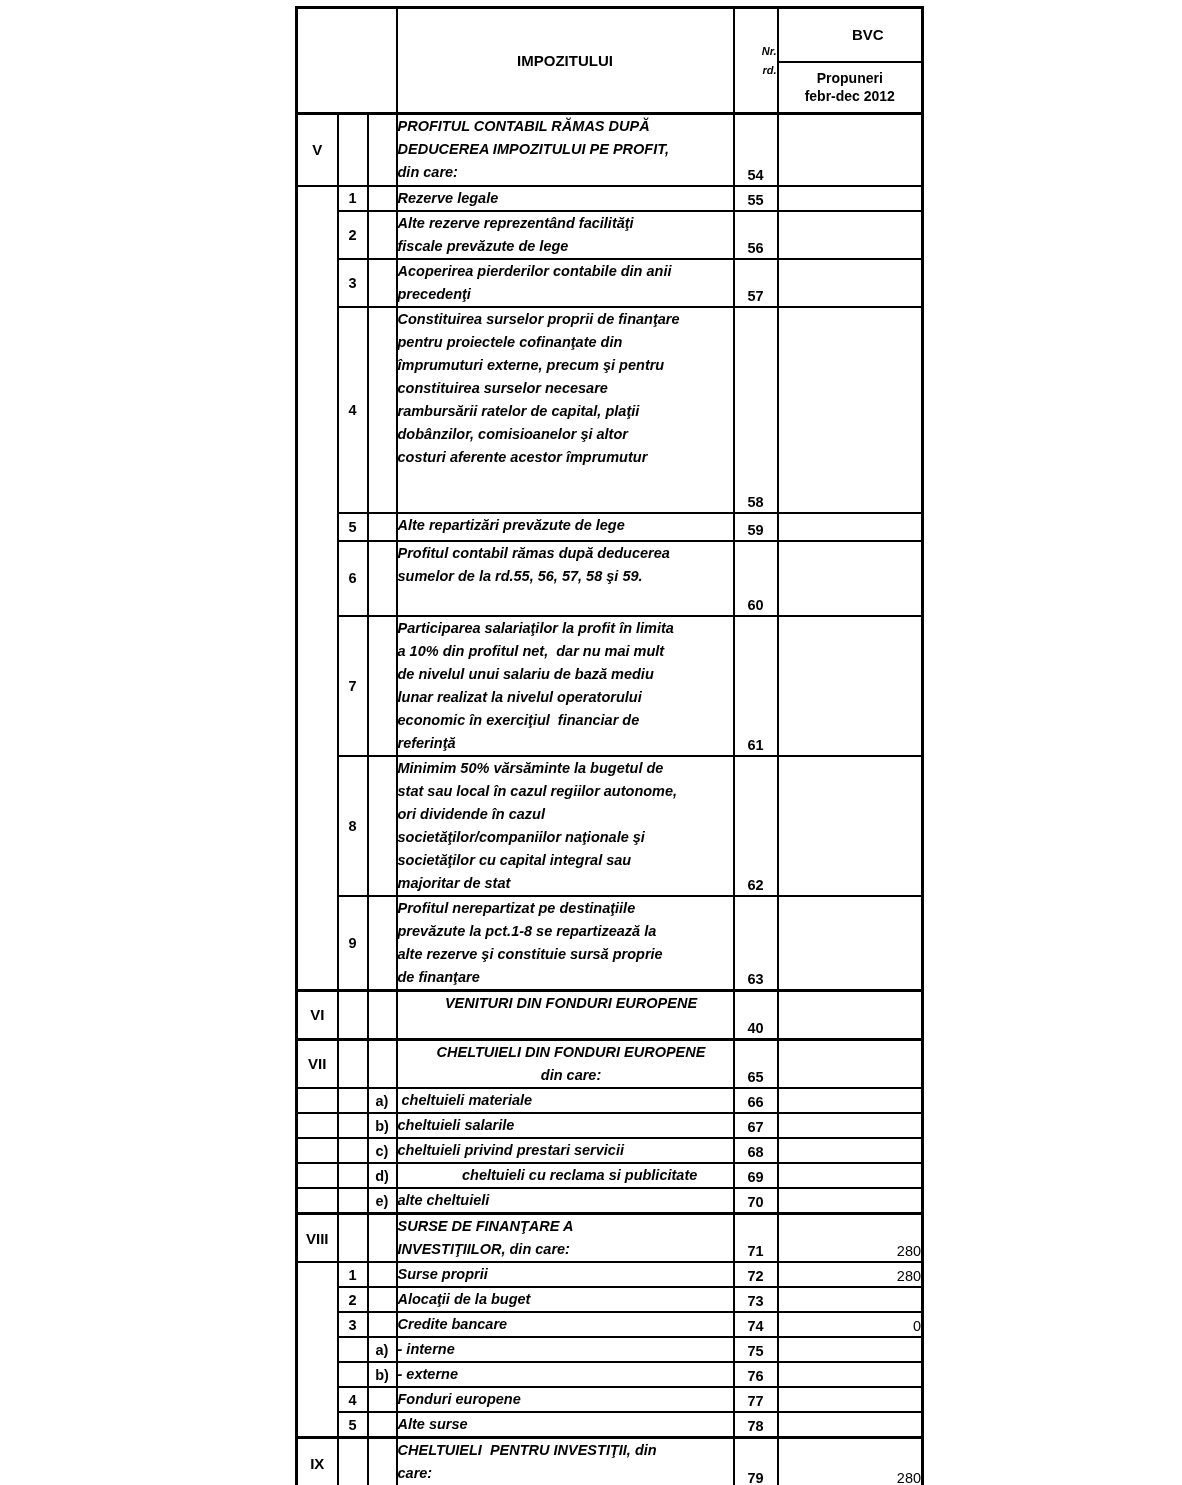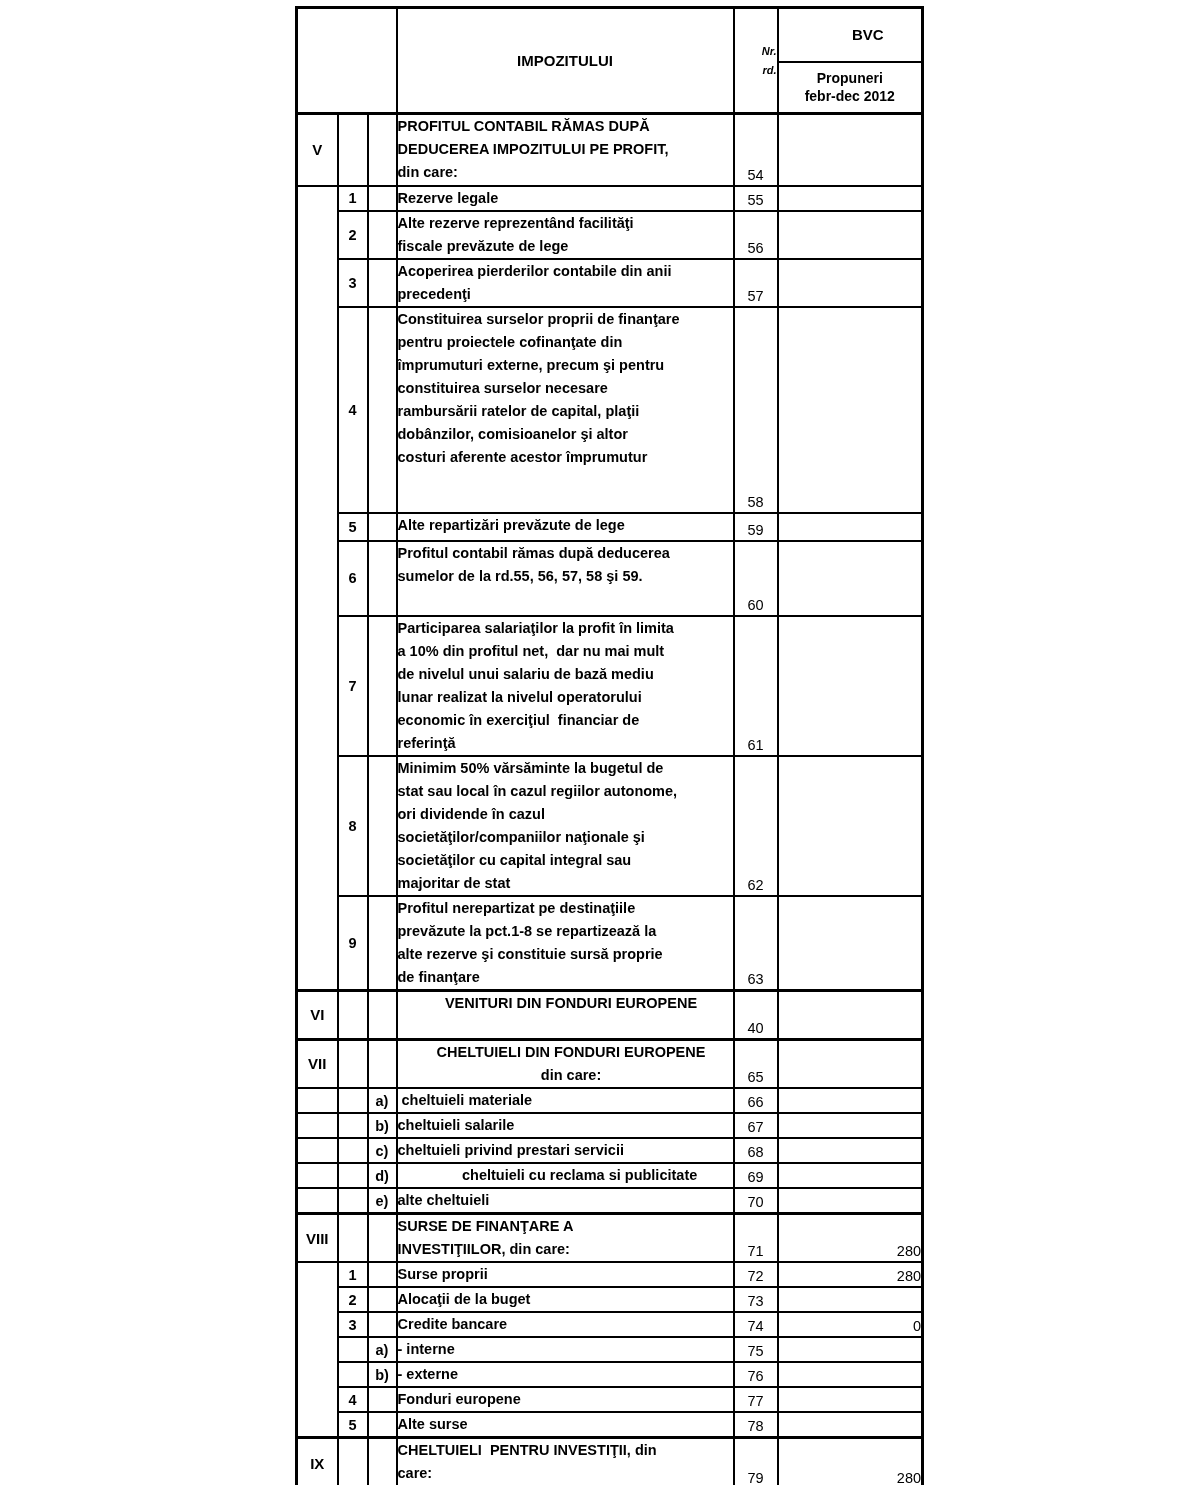--- a/index.html
+++ b/index.html
@@ -57,25 +57,25 @@
 
   
   td.c1 {
     font-size: 15px; font-weight: bold; text-align: center; vertical-align: middle;
   }
   td.c2, td.c3 {
     font-size: 14.5px; font-weight: bold; text-align: center; vertical-align: middle;
   }
   td.txt {
     font-size: 14.5px; font-weight: bold; text-align: left; vertical-align: top;
-    white-space: pre; line-height: 23px; padding: 0 0 0 3px;
+    white-space: pre; line-height: 23px; padding: 0 0 0 3px; font-style: italic;
   }
   td.txt.center { text-align: center; padding-left: 12px; }
   td.nr {
-    font-size: 14.5px; font-weight: normal; text-align: center; vertical-align: bottom;
+    font-size: 14.5px; font-weight: bold; text-align: center; vertical-align: bottom;
     line-height: 20px; padding-bottom: 1px;
   }
   td.val {
     font-size: 14.5px; font-weight: normal; text-align: right; vertical-align: bottom;
     line-height: 20px; padding: 0 5px 1px 0;
   }
   tr.section-row td { border-top-width: 3px; }
 </style>
 </head>
 <body>

